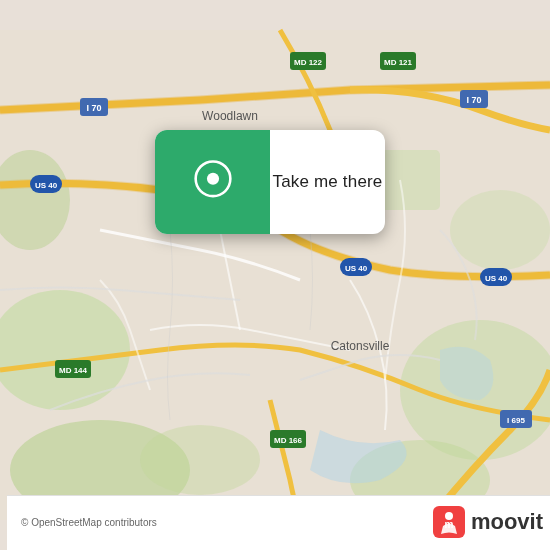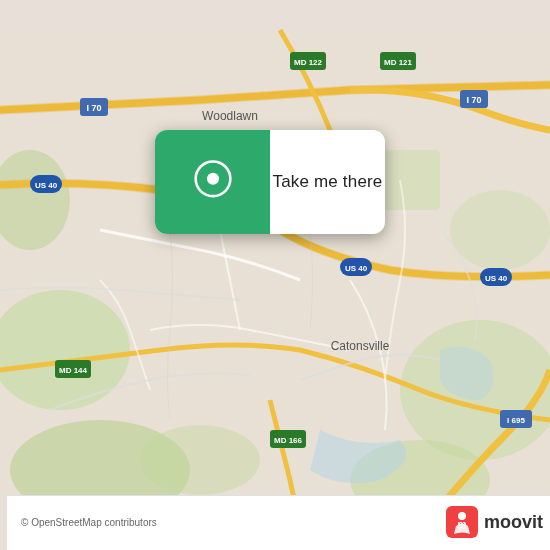--- a/index.html
+++ b/index.html
@@ -105,21 +105,21 @@
       align-items: center;
       gap: 6px;
     }
 
     .moovit-icon {
       width: 32px;
       height: 32px;
     }
 
     #moovit-text {
-      font-size: 18px;
+      font-size: 22px;
       font-weight: 700;
       color: #333;
     }
   </style>
 </head>
 <body>
 
 <div id="map-container">
 
   <svg id="map-svg" viewBox="0 0 550 490" xmlns="http://www.w3.org/2000/svg">

